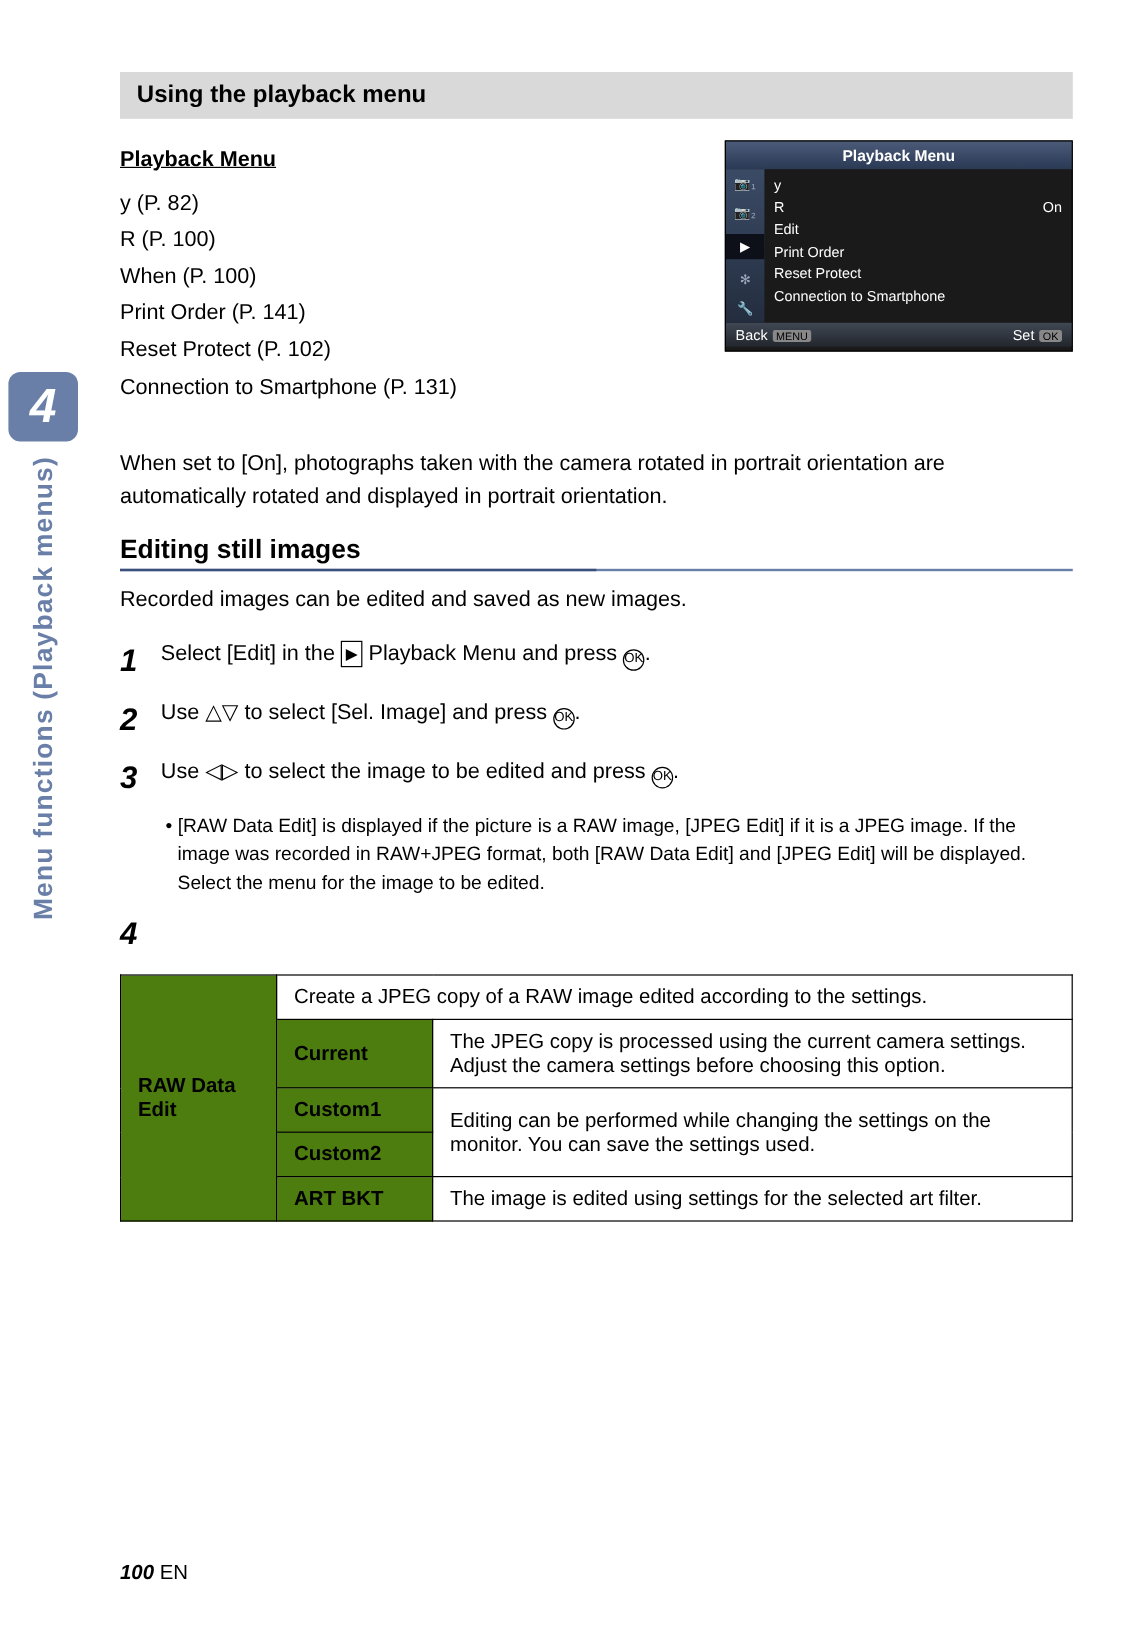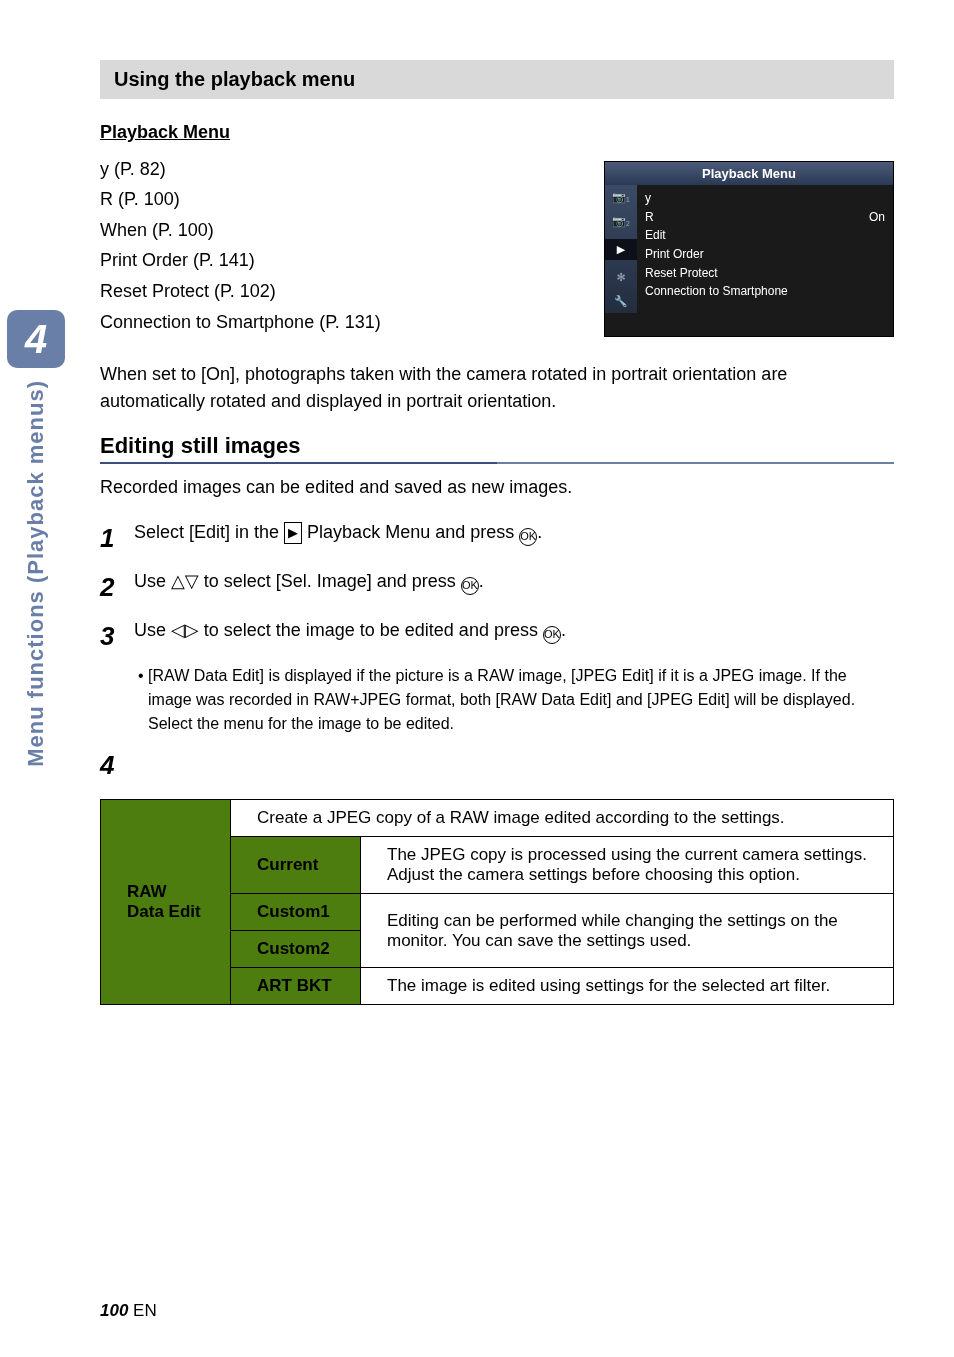--- a/index.html
+++ b/index.html
@@ -16,21 +16,21 @@
   }
   .tab-text {
     writing-mode: vertical-rl; text-orientation: mixed;
     color: #6a7fa8; font-size: 22px; font-weight: bold; letter-spacing: 1px;
     transform: rotate(180deg);
   }
   .section-bar {
     background: #d9d9d9; padding: 8px 14px; font-size: 20px; font-weight: bold;
     margin-bottom: 18px;
   }
-  .pb-menu-block { display: flex; justify-content: space-between; margin-bottom: 24px; align-items: flex-end; }
+  .pb-menu-block { display: flex; justify-content: space-between; margin-bottom: 36px; }
   .pb-left { font-size: 18px; line-height: 1.7; }
   .pb-left .underline { text-decoration: underline; font-weight: bold; margin-bottom: 6px; display: inline-block; }
   .pb-left .glyph { font-family: Arial, sans-serif; }
   .menu-screenshot {
     width: 290px; height: 176px; background: #1a1a1a; border: 1px solid #000;
     color: #fff; font-size: 12px; position: relative;
   }
   .menu-screenshot .titlebar {
     background: linear-gradient(#4a5a78,#2a3a55); text-align: center; padding: 4px 0; font-size: 13px; font-weight: bold;
   }
@@ -67,21 +67,21 @@
     display:inline-block; border:1.5px solid #000; border-radius:50%;
     font-size:11px; width:18px; height:18px; line-height:15px; text-align:center; vertical-align: -2px;
   }
   .box-play {
     display:inline-block; border:1.5px solid #000; padding:0 3px; font-size:13px; vertical-align:1px;
   }
   .tri { font-family: Arial, sans-serif; }
   table.info {
     border-collapse: collapse; width: 100%; font-size: 17px;
   }
-  table.info td, table.info th { border: 1px solid #000; padding: 8px 26px; text-align: left; vertical-align: middle; }
+  table.info td, table.info th { border: 1px solid #000; padding: 8px 14px; text-align: left; vertical-align: middle; }
   table.info th { font-weight: bold; background: #4d7c0f; }
   table.info .wide { font-weight: normal; }
   .page-num { position:absolute; bottom: 36px; left: 100px; font-size: 17px; }
   .page-num b { font-style: italic; font-weight: bold; }
 </style>
 </head>
 <body>
 
 <div class="page">
 
@@ -133,20 +133,24 @@
           <div class="row">
               <span>Reset Protect</span>
               <span></span>
             </div>
           <div class="row">
               <span>Connection to Smartphone</span>
               <span></span>
             </div>
         </div>
       </div>
+      <div class="footer">
+        <span><span>Back</span><span class="btn">MENU</span></span>
+        <span><span>Set</span><span class="btn">OK</span></span>
+      </div>
     </div>
   </div>
 
   <p class="para">When set to [On], photographs taken with the camera rotated in portrait orientation are automatically rotated and displayed in portrait orientation.</p>
 
   <h3 class="sub">Editing still images</h3>
   <p class="para">Recorded images can be edited and saved as new images.</p>
 
   <div class="steps">
     <div class="step">

